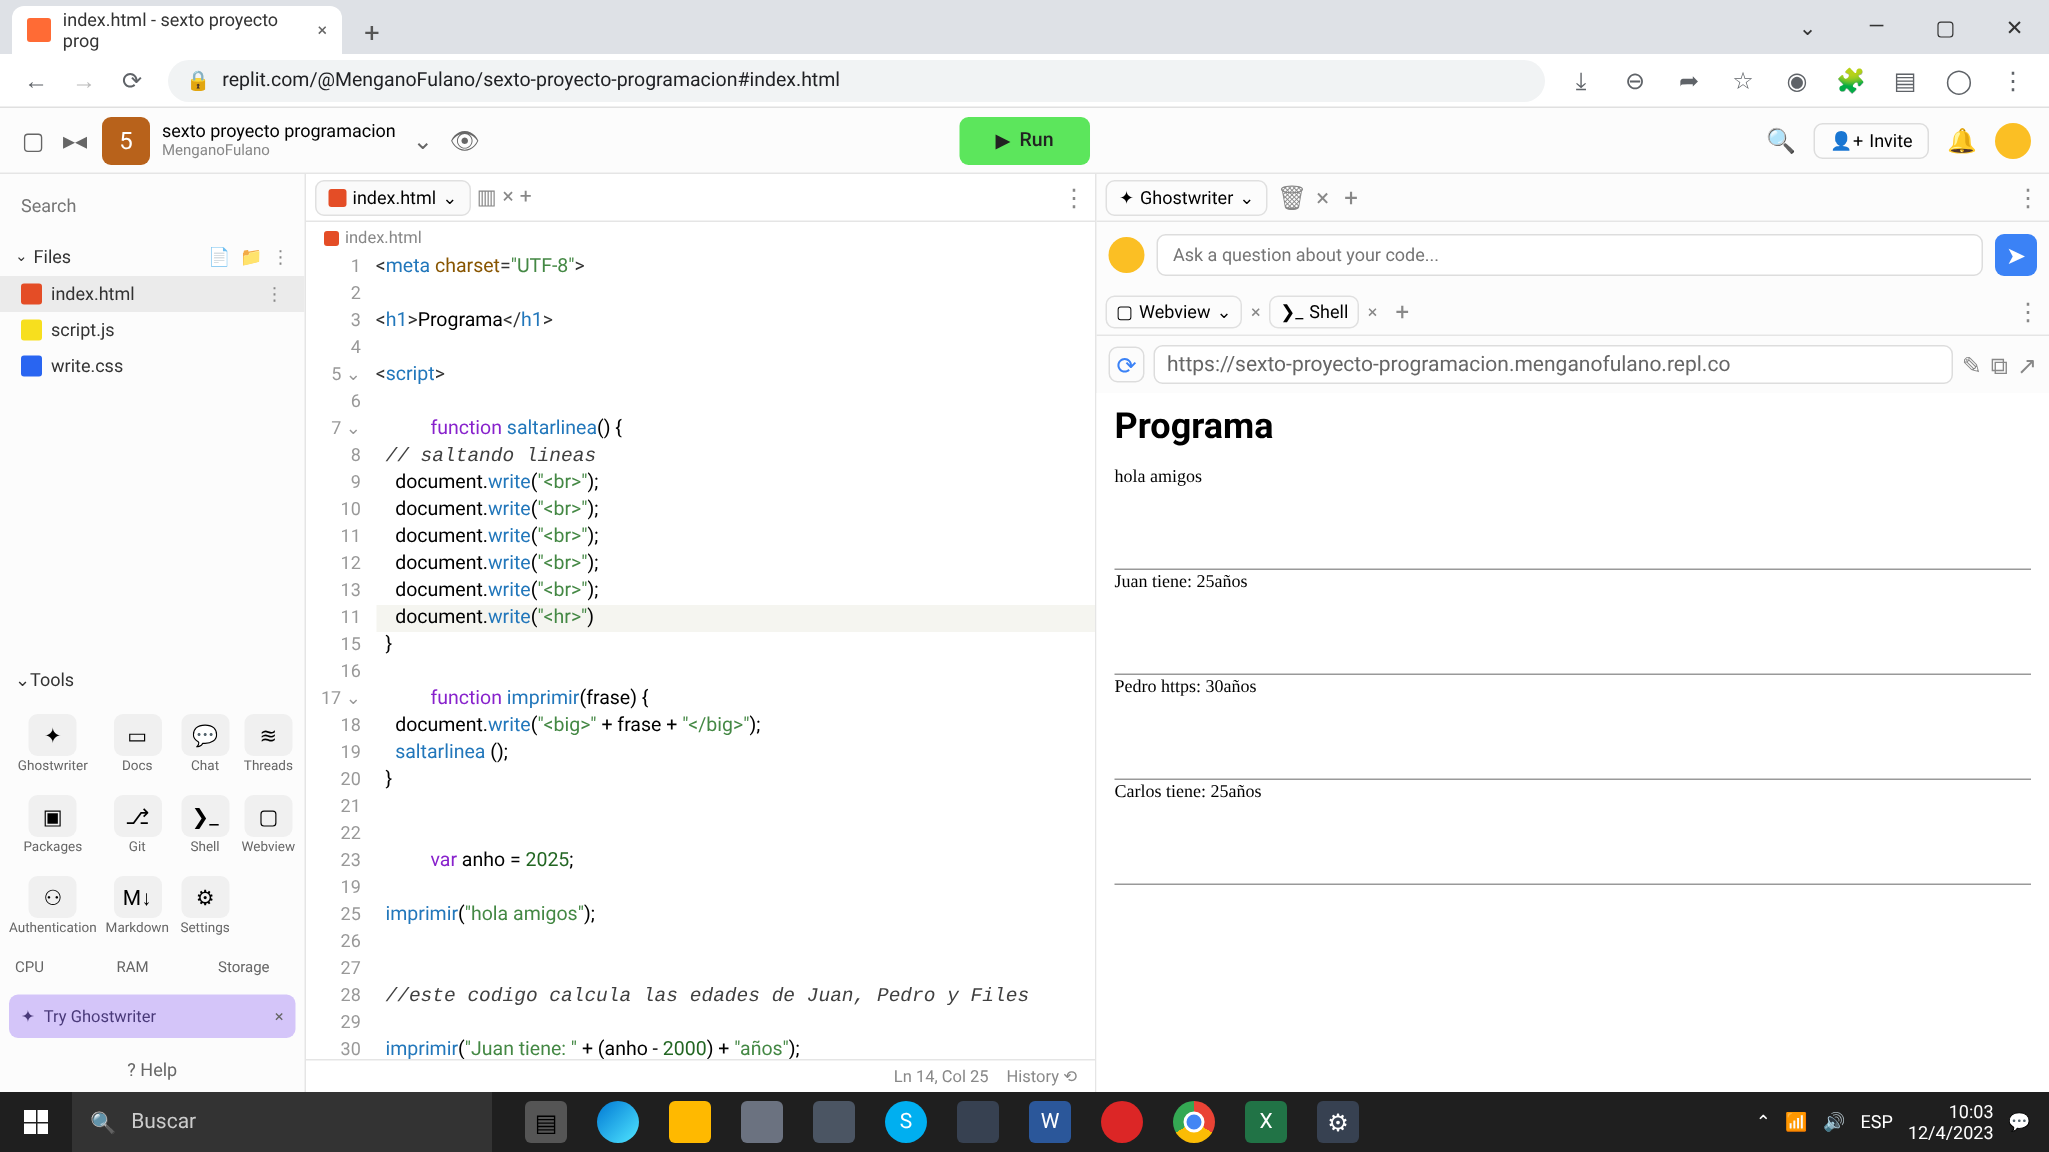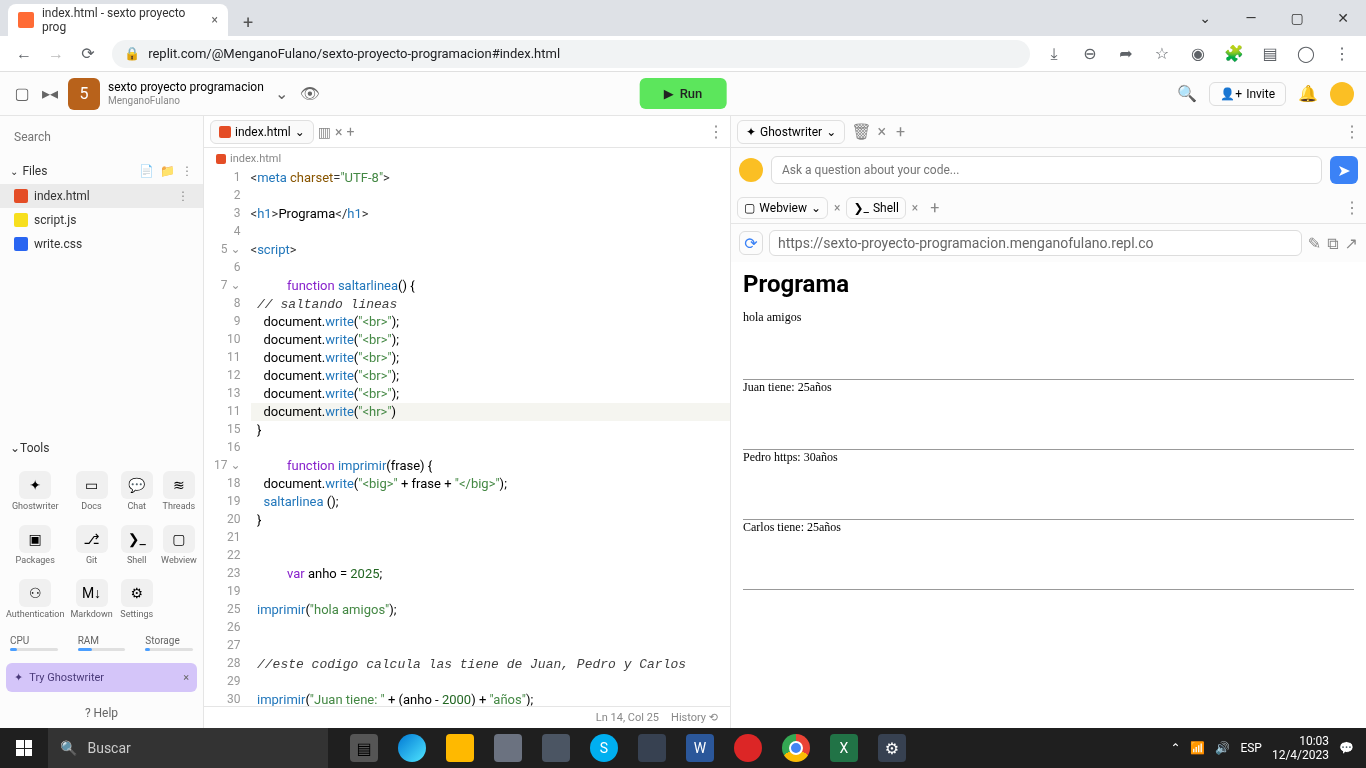--- a/index.html
+++ b/index.html
@@ -42,21 +42,21 @@
 .fi-html{background:#e44d26;}
 .fi-js{background:#f7df1e;}
 .fi-css{background:#2965f1;}
 .tools-section{margin-top:auto;}
 .tools-hdr{padding:6px 10px;font-size:12px;color:#333;display:flex;align-items:center;}
 .tools-grid{display:grid;grid-template-columns:repeat(4,1fr);gap:2px;padding:4px;}
 .tool-item{display:flex;flex-direction:column;align-items:center;padding:6px 2px;cursor:pointer;}
 .tool-item .ti-icon{width:32px;height:28px;background:#f0f0f0;border-radius:6px;display:flex;align-items:center;justify-content:center;font-size:14px;margin-bottom:2px;}
 .tool-item .ti-label{font-size:9px;color:#666;}
 .stats-row{display:flex;padding:6px 10px;font-size:10px;color:#666;gap:20px;}
-.stat{display:flex;flex-direction:column;flex:1;}
+.stat{display:flex;flex-direction:row;flex:1;}
 .stat-bar{height:3px;background:#e0e0e0;border-radius:2px;margin-top:2px;}
 .stat-bar .fill{height:100%;background:#4a9eff;border-radius:2px;}
 .ghostwriter-banner{margin:6px;padding:8px;background:#d4c5f9;border-radius:6px;font-size:11px;display:flex;align-items:center;gap:6px;color:#4a3a7a;position:relative;}
 .ghostwriter-banner .close-b{margin-left:auto;color:#666;cursor:pointer;}
 .help-link{text-align:center;padding:8px;font-size:12px;color:#666;}
 .editor-pane{flex:1;background:#fff;display:flex;flex-direction:column;min-width:0;}
 .tabs-row{height:32px;display:flex;align-items:center;border-bottom:1px solid #e5e5e5;padding:0 6px;}
 .ed-tab{display:flex;align-items:center;padding:4px 8px;font-size:12px;gap:4px;border:1px solid #e0e0e0;border-radius:6px;background:#fafafa;}
 .ed-tab .fi{width:12px;height:12px;background:#e44d26;border-radius:2px;}
 .tab-actions{display:flex;gap:4px;margin-left:4px;color:#888;font-size:14px;}
@@ -348,21 +348,21 @@
           <div>    document.<span class="fn">write</span>(<span class="str">"&lt;big&gt;"</span> + frase + <span class="str">"&lt;/big&gt;"</span>);</div>
           <div>    <span class="fn">saltarlinea</span> ();</div>
           <div>  }</div>
           <div>&nbsp;</div>
           <div>&nbsp;</div>
           <div>  <span class="kw">var</span> anho = <span class="num">2025</span>;</div>
           <div>&nbsp;</div>
           <div>  <span class="fn">imprimir</span>(<span class="str">"hola amigos"</span>);</div>
           <div>&nbsp;</div>
           <div>&nbsp;</div>
-          <div>  <span class="com">//este codigo calcula las tiene de Juan, Pedro y Carlos</span></div>
+          <div>  <span class="com">//este codigo calcula las edades de Juan, Pedro y Files</span></div>
           <div>&nbsp;</div>
           <div>  <span class="fn">imprimir</span>(<span class="str">"Juan tiene: "</span> + (anho - <span class="num">2000</span>) + <span class="str">"años"</span>);</div>
         </div>
     </div>
     <div class="status-bar">
       <span>Ln 14, Col 25</span>
       <span><span>History</span> ⟲</span>
     </div>
   </div>
 

